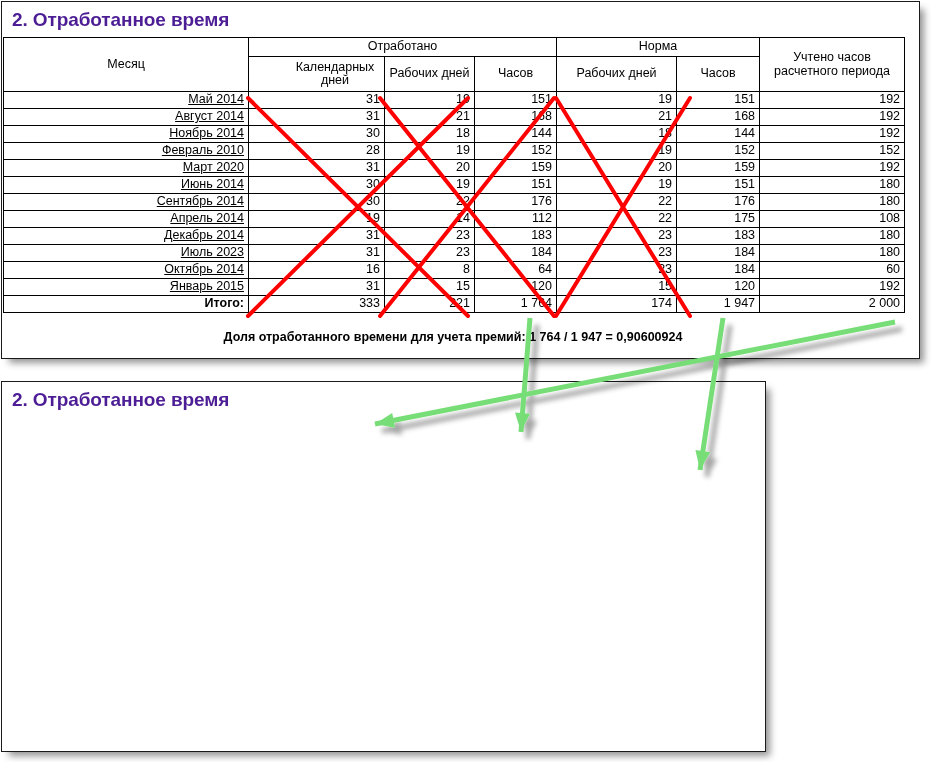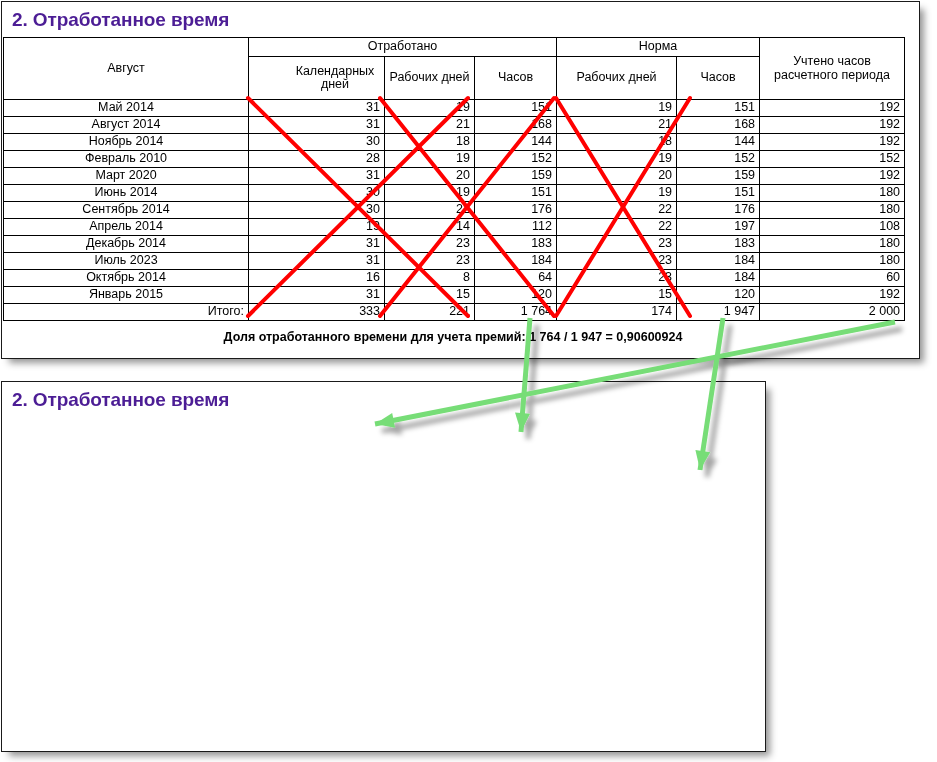--- a/index.html
+++ b/index.html
@@ -59,30 +59,31 @@
     line-height: 1.05;
   }
   table.grid th {
     font-weight: normal;
     text-align: center;
     vertical-align: middle;
     font-size: 12.5px;
     margin-left: 28px;
   }
   table.grid td.month {
-    text-align: center;
+    text-align: right;
     white-space: nowrap;
+    text-decoration: underline;
   }
   table.grid td.num {
     text-align: right;
     white-space: nowrap;
   }
   table.grid td.total-label {
     text-align: right;
-    font-weight: normal;
+    font-weight: bold;
   }
   table.grid tr.total td {
     text-align: right;
   }
   .rowh { height: 17px; }
 
   .formula {
     text-align: center;
     font-weight: bold;
     font-size: 12.5px;
@@ -135,27 +136,27 @@
       <col class="c-month">
         <col class="c-cal">
         <col class="c-work1">
         <col class="c-hours1">
       <col class="c-work2">
         <col class="c-hours2">
         <col class="c-acct">
     </colgroup>
     <thead>
       <tr>
-        <th rowspan="2" style="height:42px;">Август</th>
+        <th rowspan="2" style="height:42px;">Месяц</th>
         <th colspan="3" style="height:19px;">Отработано</th>
         <th colspan="2">Норма</th>
         <th rowspan="2">Учтено часов расчетного периода</th>
       </tr>
       <tr>
-        <th style="height:43px;padding-left:41px;">Календарных дней</th>
+        <th style="height:35px;padding-left:41px;">Календарных дней</th>
         <th>Рабочих дней</th>
         <th>Часов</th>
         <th>Рабочих дней</th>
         <th>Часов</th>
       </tr>
     </thead>
     <tbody id="top-body">
         <tr class="rowh">
           <td class="month">Май 2014</td>
           <td class="num">31</td>
@@ -218,21 +219,21 @@
           <td class="num">22</td>
           <td class="num">176</td>
           <td class="num">180</td>
         </tr>
         <tr class="rowh">
           <td class="month">Апрель 2014</td>
           <td class="num">19</td>
           <td class="num">14</td>
           <td class="num">112</td>
           <td class="num">22</td>
-          <td class="num">197</td>
+          <td class="num">175</td>
           <td class="num">108</td>
         </tr>
         <tr class="rowh">
           <td class="month">Декабрь 2014</td>
           <td class="num">31</td>
           <td class="num">23</td>
           <td class="num">183</td>
           <td class="num">23</td>
           <td class="num">183</td>
           <td class="num">180</td>

